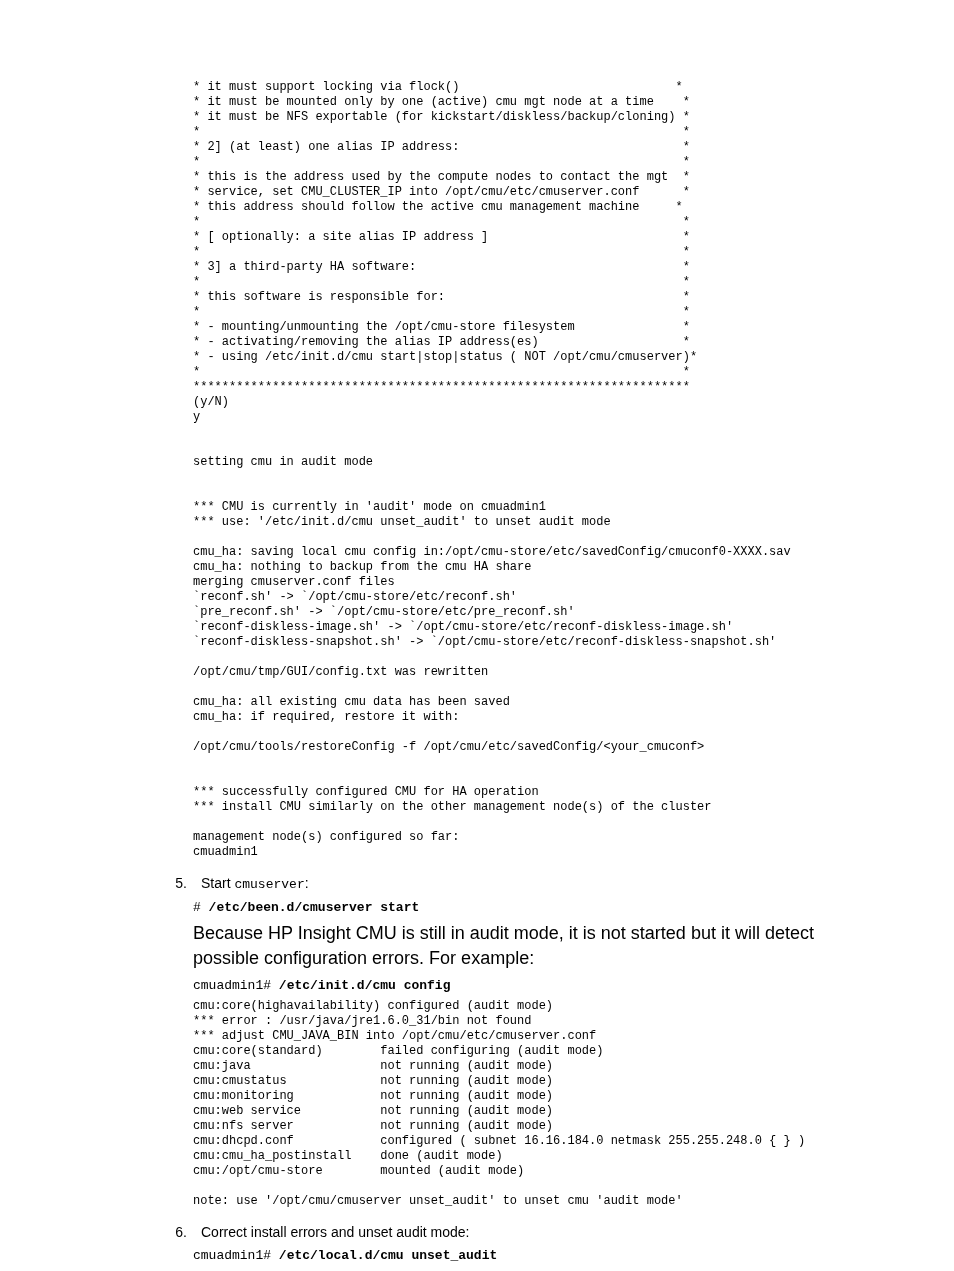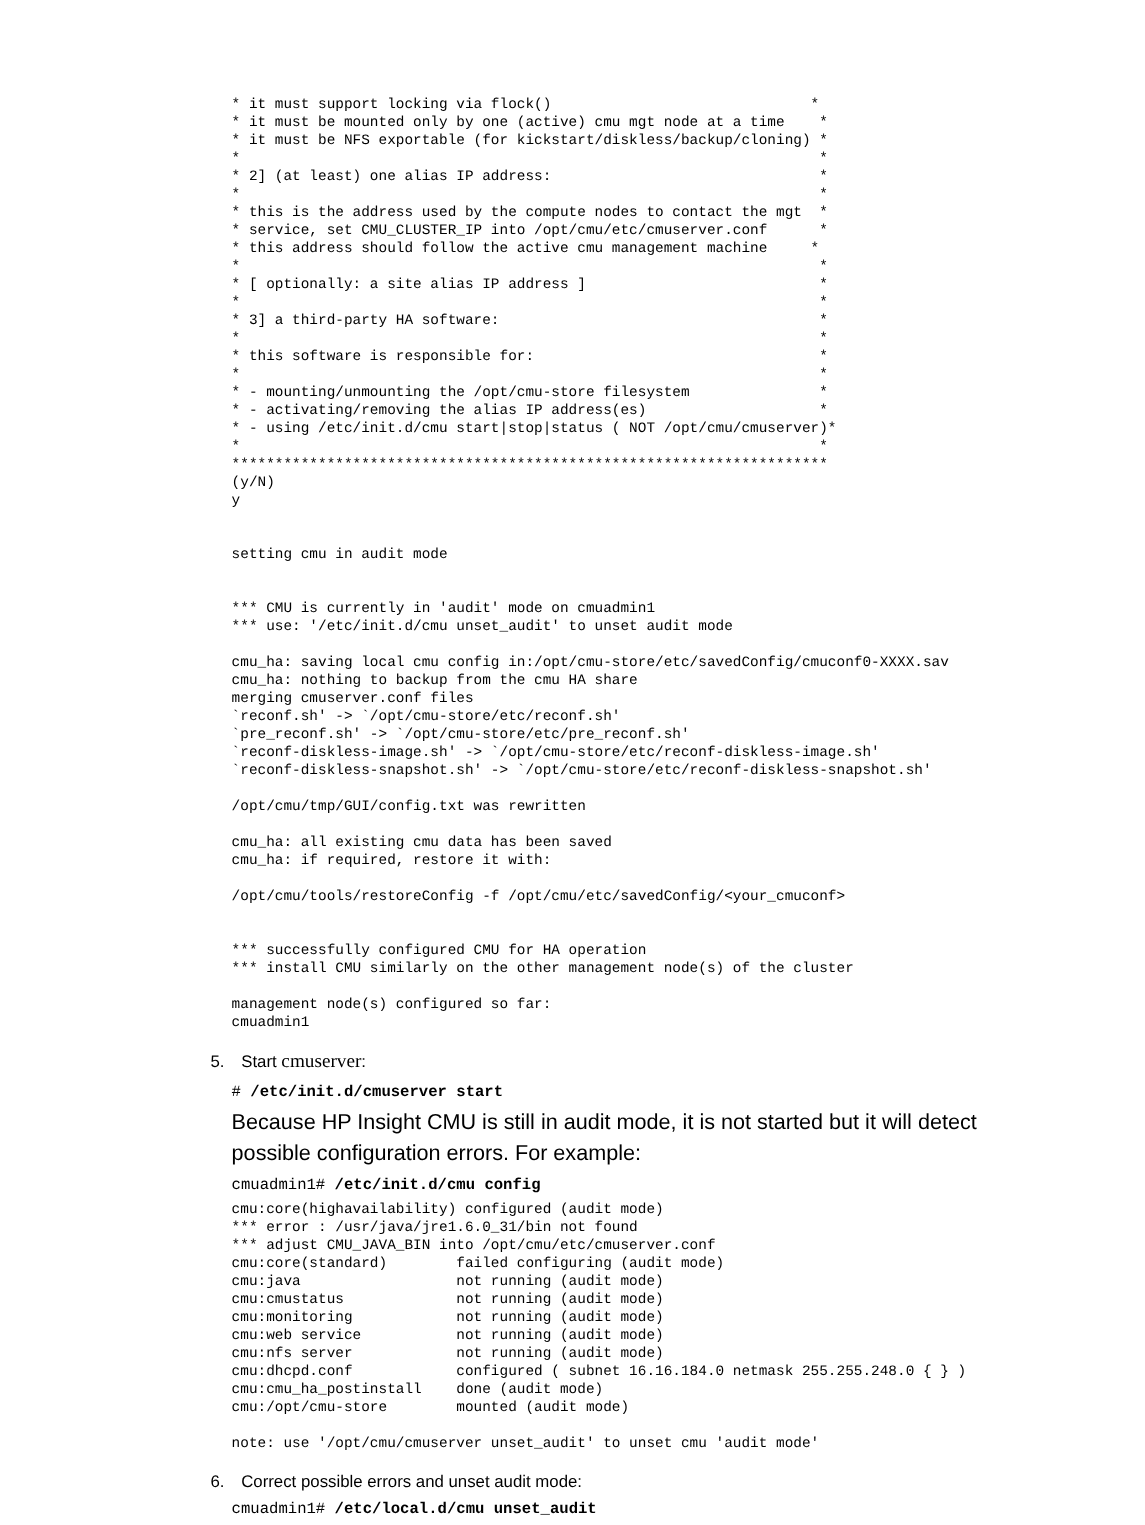--- a/index.html
+++ b/index.html
@@ -28,22 +28,22 @@
     flex: 0 0 32px;
     text-align: right;
     padding-right: 14px;
     font-size: 14px;
   }
   .step-text {
     font-size: 14px;
     line-height: 1.4;
   }
   .mono-inline {
-    font-family: Liberation Serif, serif;
-    font-size: 16px;
+    font-family: Liberation Mono, monospace;
+    font-size: 13px;
   }
   .cmd-line {
     font-family: "Courier New", Courier, monospace;
     font-size: 13px;
     margin: 6px 0 6px 38px;
   }
   .cmd-line .bold {
     font-weight: bold;
   }
   .para {
@@ -109,21 +109,21 @@
 cmuadmin1</pre>
 
 <div class="step-row">
   <div class="step-num">5.</div>
   <div class="step-text">
     <span>Start </span><span class="mono-inline">cmuserver</span><span>:</span>
   </div>
 </div>
 
 <div class="cmd-line">
-  <span># </span><span class="bold">/etc/init.d/cmuserver start</span>
+  <span># </span><span class="bold">/etc/been.d/cmuserver start</span>
 </div>
 
 <div class="para">Because HP Insight CMU is still in audit mode, it is not started but it will detect possible configuration errors. For example:</div>
 
 <div class="cmd-line">
   <span>cmuadmin1# </span><span class="bold">/etc/init.d/cmu config</span>
 </div>
 
 <pre>cmu:core(highavailability) configured (audit mode)
 *** error : /usr/java/jre1.6.0_31/bin not found
@@ -135,18 +135,18 @@
 cmu:web service           not running (audit mode)
 cmu:nfs server            not running (audit mode)
 cmu:dhcpd.conf            configured ( subnet 16.16.184.0 netmask 255.255.248.0 { } )
 cmu:cmu_ha_postinstall    done (audit mode)
 cmu:/opt/cmu-store        mounted (audit mode)
 
 note: use '/opt/cmu/cmuserver unset_audit' to unset cmu 'audit mode'</pre>
 
 <div class="step-row">
   <div class="step-num">6.</div>
-  <div class="step-text">Correct possible errors and unset audit mode:</div>
+  <div class="step-text">Correct install errors and unset audit mode:</div>
 </div>
 
 <div class="cmd-line">
   <span>cmuadmin1# </span><span class="bold">/etc/local.d/cmu unset_audit</span>
 </div>
 
 </body></html>

